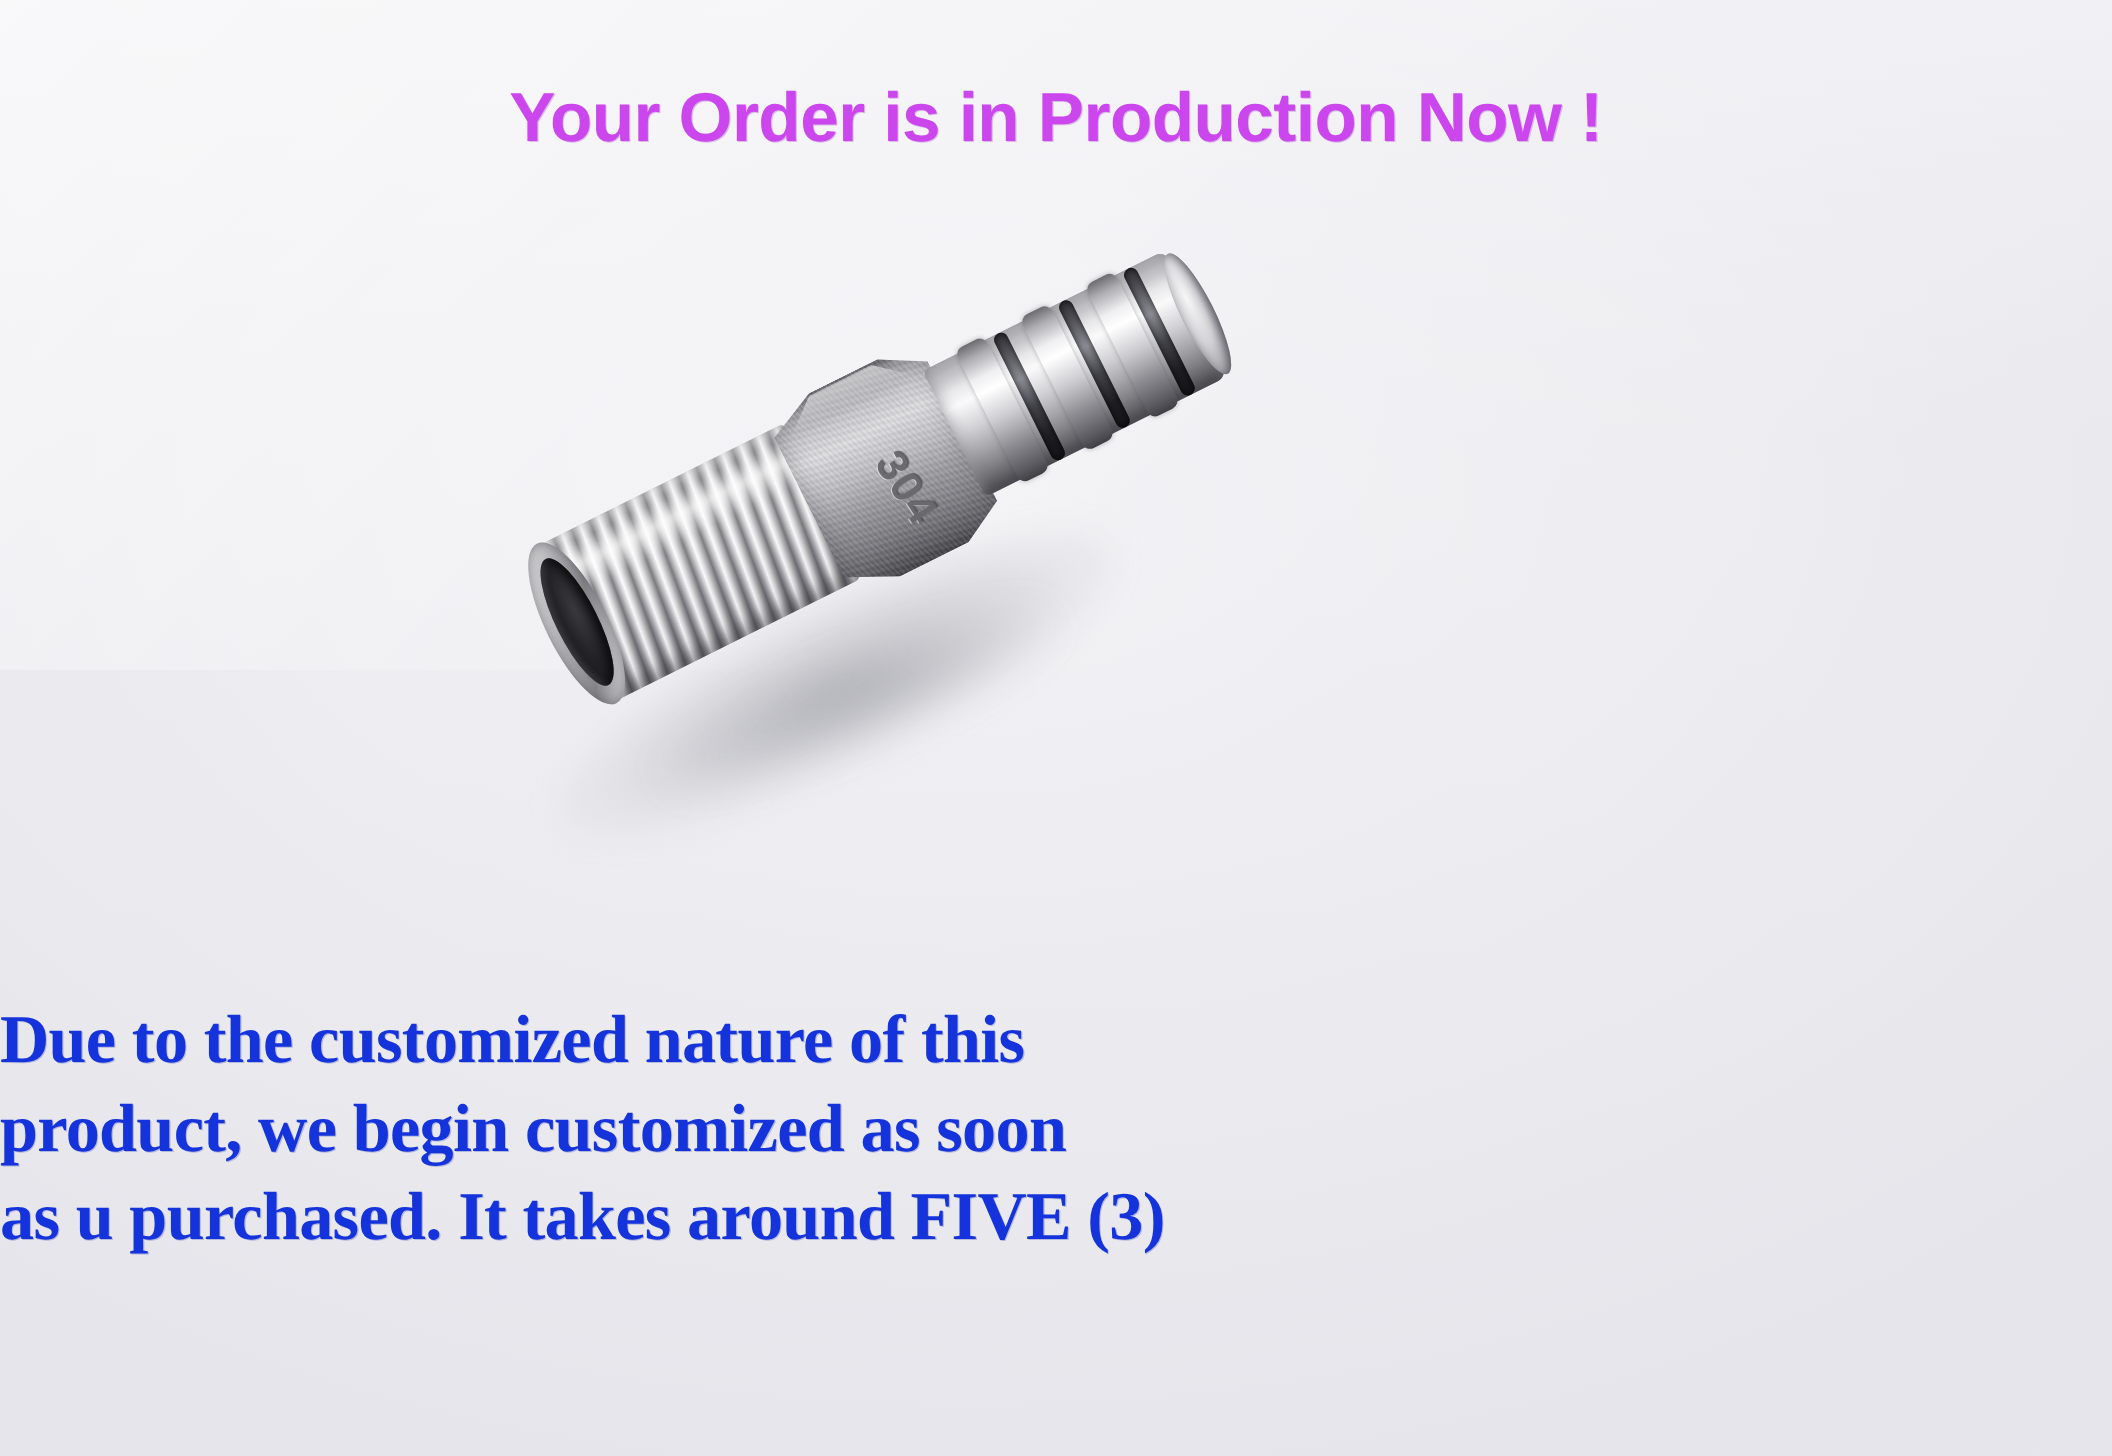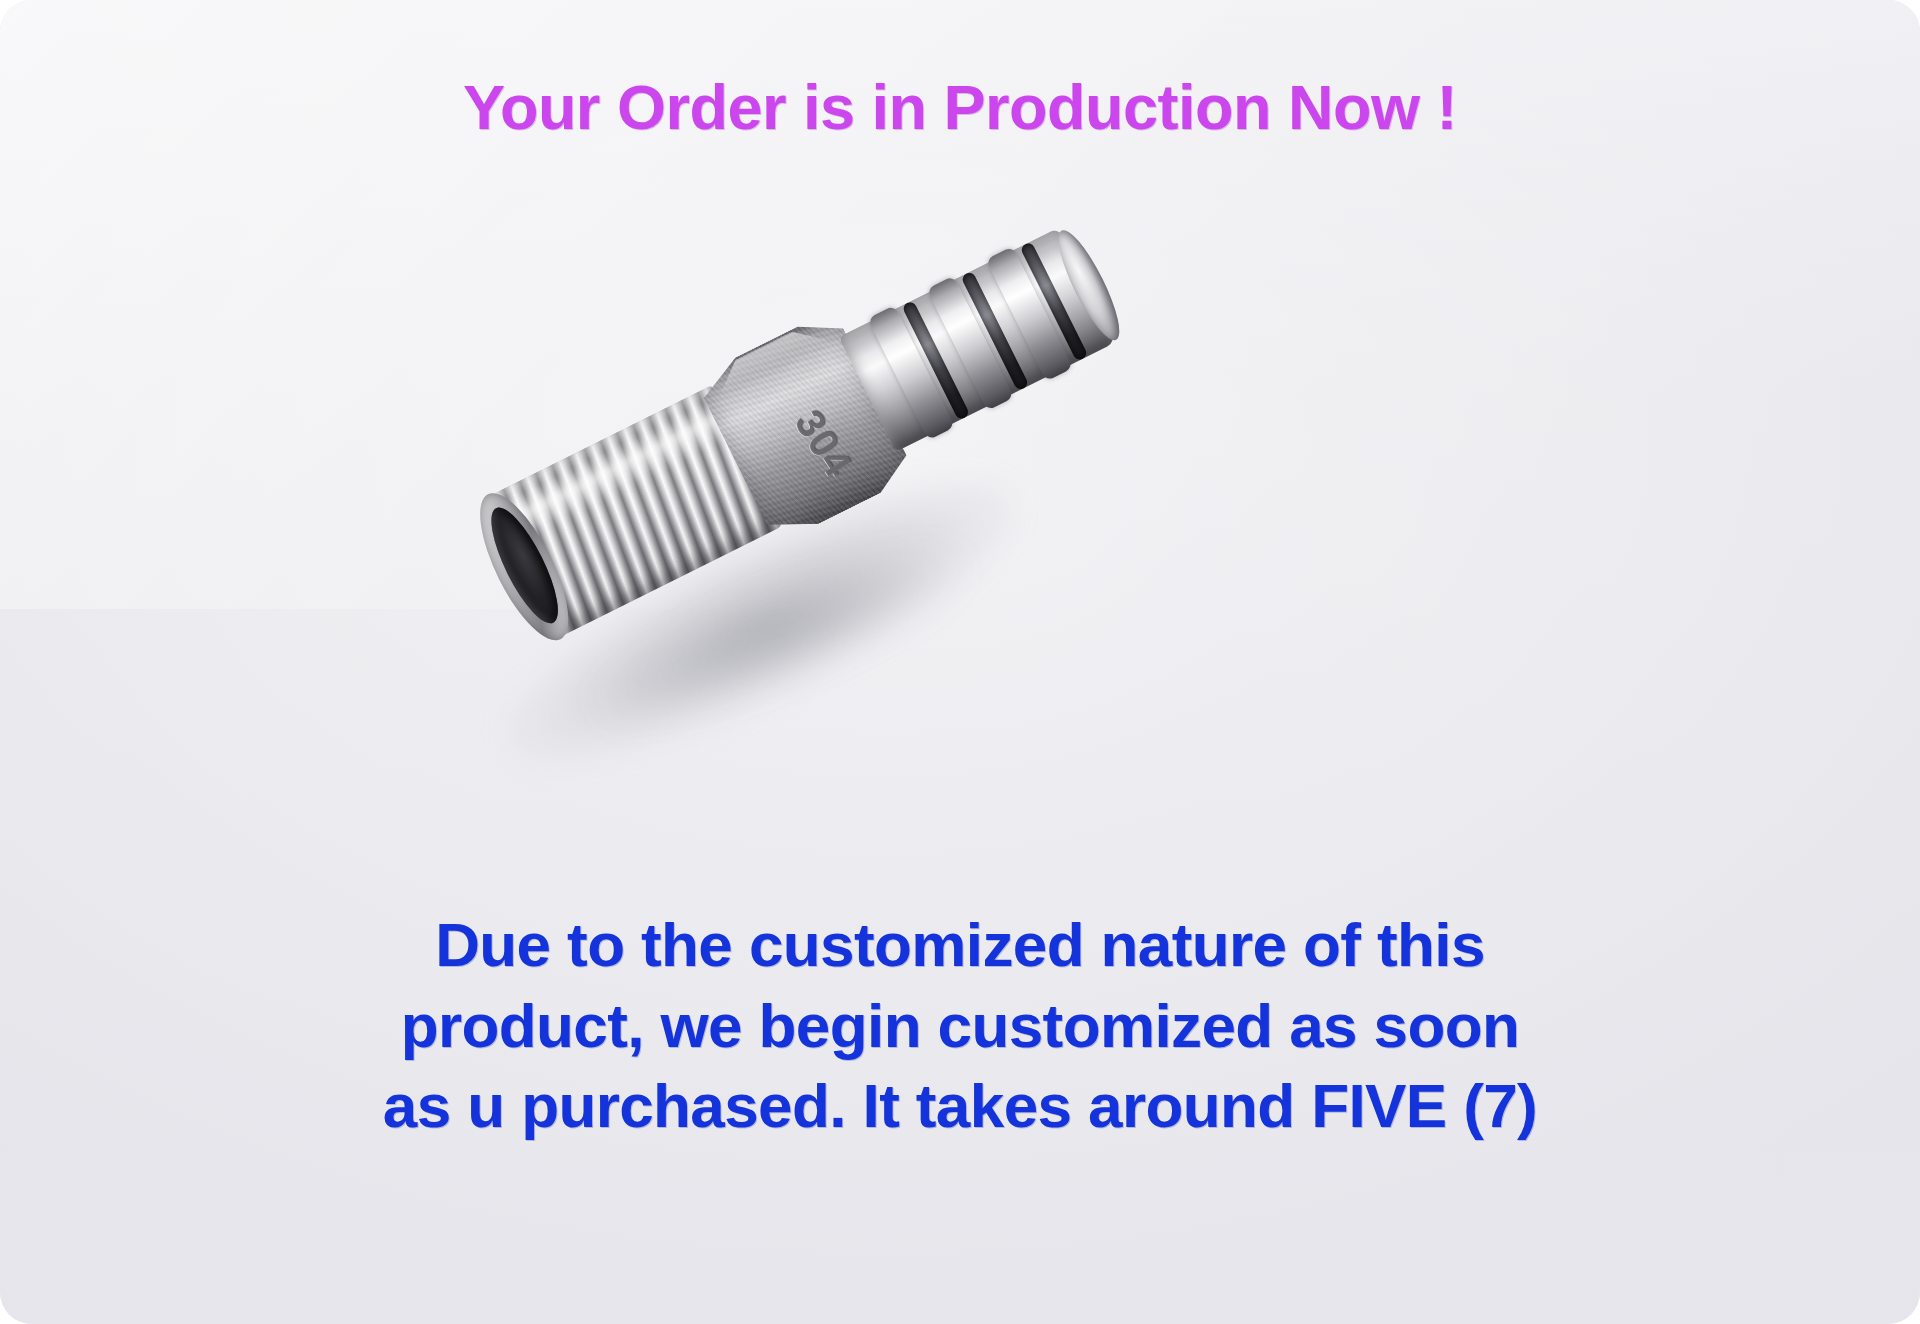--- a/index.html
+++ b/index.html
@@ -8,21 +8,20 @@
     background: #ffffff;
   }
   #stage {
     position: relative;
     width: 1920px;
     height: 1324px;
     overflow: hidden;
     font-family: "Liberation Sans", sans-serif;
     background:
       radial-gradient(ellipse 1400px 900px at 46% 34%, #f5f5f7 0%, #eeeef1 48%, #e7e7ec 78%, #e2e2e8 100%);
-    border-radius: 32px;
   }
 
   
   .bg-vignette {
     position: absolute;
     inset: 0;
     background:
       linear-gradient(180deg, rgba(243,243,246,0.85) 0%, rgba(237,237,241,0.25) 30%, rgba(232,232,238,0.55) 100%);
     pointer-events: none;
   }
@@ -277,27 +276,27 @@
     background: radial-gradient(ellipse at 40% 36%, #f6f6f7 0%, #d2d2d6 42%, #9a9aa0 72%, #6d6d73 100%);
     box-shadow: inset -3px 0 8px rgba(50,50,58,0.55);
   }
 
   
   .message {
     position: absolute;
     left: 0;
     top: 905px;
     width: 100%;
-    text-align: center;
     color: #1533da;
     font-size: 62px;
     font-weight: 700;
     line-height: 1.30;
     letter-spacing: -0.6px;
     text-shadow: 1px 1px 0 rgba(18,38,170,0.25);
+    font-family: Liberation Serif, serif;
   }
   .message .line { display: block; white-space: nowrap; }
 </style>
 </head>
 <body>
 
 <div id="stage">
 
   <div class="bg-vignette"></div>
   <div class="bg-sheen"></div>
@@ -330,16 +329,16 @@
       <div class="barb" style="left:562px;"></div>
       <div class="barb-groove" style="left:598px;"></div>
 
       <div class="barb-tip-cap"></div>
     </div>
   </div>
 
   <div class="message">
     <span class="line">Due to the customized nature of this</span>
     <span class="line">product, we begin customized as soon</span>
-    <span class="line">as u purchased. It takes around FIVE (7)</span>
+    <span class="line">as u purchased. It takes around FIVE (3)</span>
   </div>
 
 </div>
 
 </body></html>

